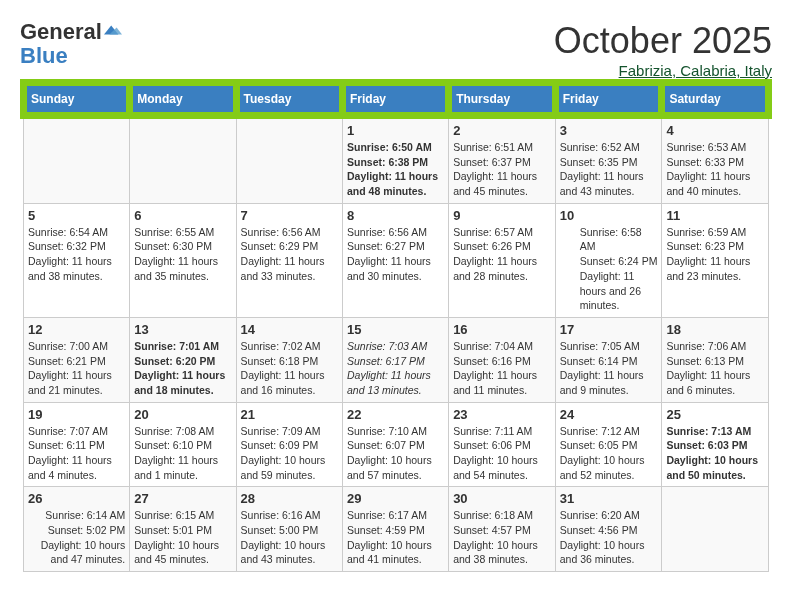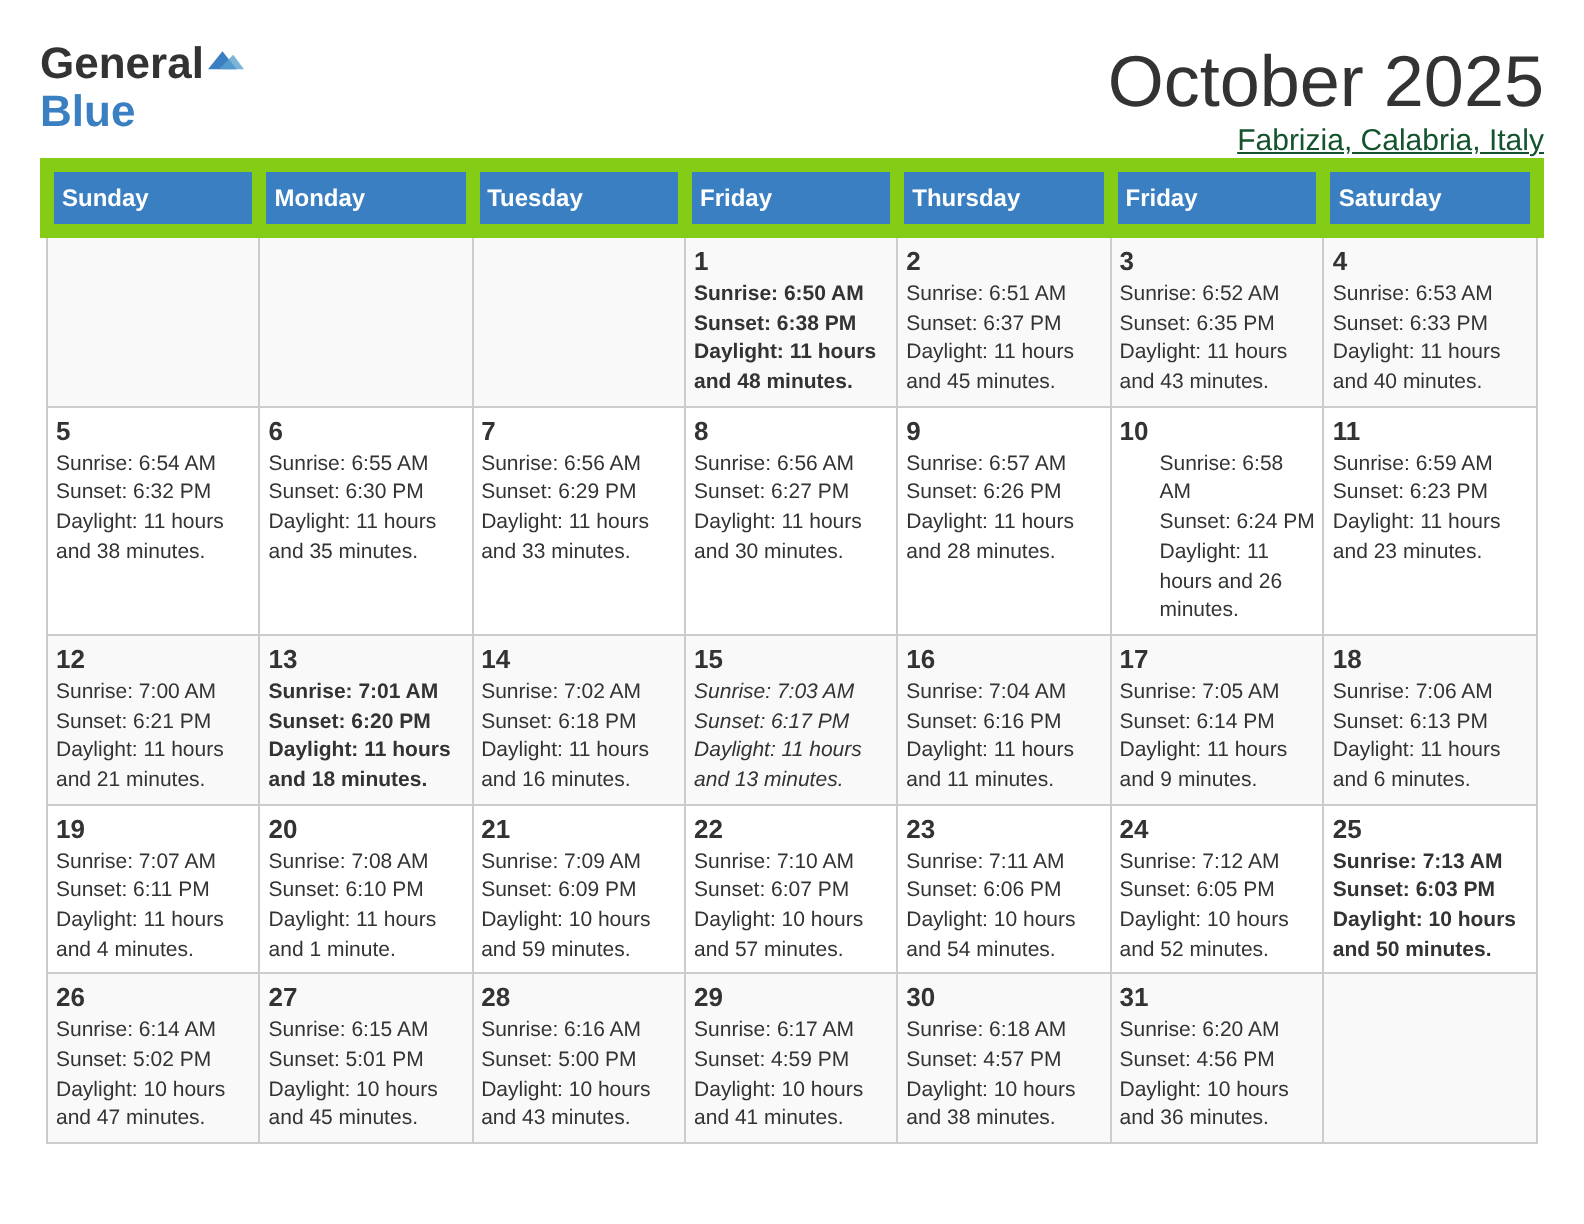--- a/index.html
+++ b/index.html
@@ -278,21 +278,21 @@
         <td>
           <span class="day-num">25</span>
           <div class="day-info" style="white-space: pre-line; font-weight: bold;">Sunrise: 7:13 AM
 Sunset: 6:03 PM
 Daylight: 10 hours and 50 minutes.</div>
         </td>
       </tr>
       <tr>
         <td>
           <span class="day-num">26</span>
-          <div class="day-info" style="white-space: pre-line;">Sunrise: 6:14 AM
+          <div class="day-info" style="white-space: pre-line; text-align: right;">Sunrise: 6:14 AM
 Sunset: 5:02 PM
 Daylight: 10 hours and 47 minutes.</div>
         </td>
         <td>
           <span class="day-num">27</span>
           <div class="day-info" style="white-space: pre-line;">Sunrise: 6:15 AM
 Sunset: 5:01 PM
 Daylight: 10 hours and 45 minutes.</div>
         </td>
         <td>

